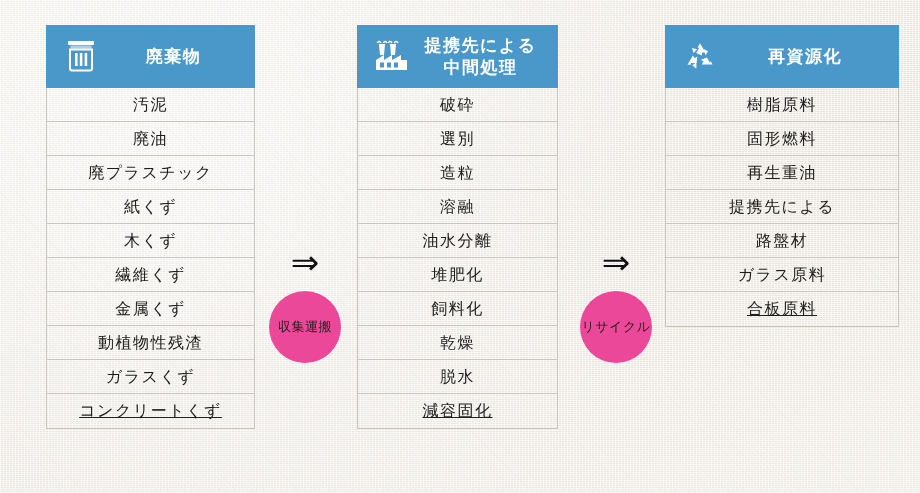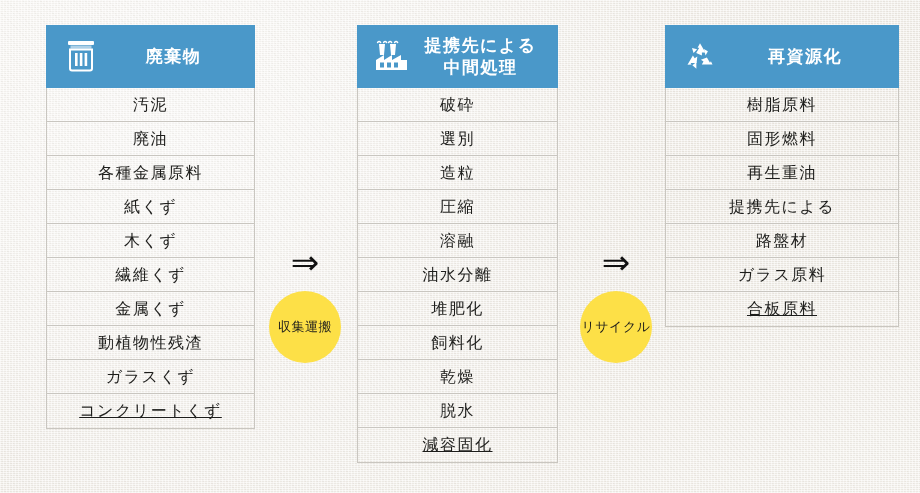--- a/index.html
+++ b/index.html
@@ -99,21 +99,21 @@
     font-size: 34px;
     line-height: 34px;
     color: #111111;
     font-family: "DejaVu Sans", sans-serif;
     margin-bottom: 12px;
   }
   .connector .bubble {
     width: 72px;
     height: 72px;
     border-radius: 50%;
-    background: #fde047;
+    background: #ec4899;
     margin: 0 auto;
     display: flex;
     align-items: center;
     justify-content: center;
     font-size: 13px;
     color: #1d1d1b;
     letter-spacing: 0.5px;
     text-align: right;
     box-sizing: border-box;
   }
@@ -135,21 +135,21 @@
           <rect x="9" y="13" width="2.6" height="13" fill="#ffffff"></rect>
           <rect x="13.8" y="13" width="2.6" height="13" fill="#ffffff"></rect>
           <rect x="18.6" y="13" width="2.6" height="13" fill="#ffffff"></rect>
         </svg>
       </span>
       <span class="hdr-title">廃棄物</span>
     </div>
     <div class="col-list">
       <div class="list-item">汚泥</div>
       <div class="list-item">廃油</div>
-      <div class="list-item">各種金属原料</div>
+      <div class="list-item">廃プラスチック</div>
       <div class="list-item">紙くず</div>
       <div class="list-item">木くず</div>
       <div class="list-item">繊維くず</div>
       <div class="list-item">金属くず</div>
       <div class="list-item">動植物性残渣</div>
       <div class="list-item">ガラスくず</div>
       <div class="list-item">コンクリートくず</div>
     </div>
   </div>
 
@@ -174,21 +174,20 @@
           <rect x="20" y="22.5" width="4" height="5" fill="#4a98c9"></rect>
         </svg>
       </span>
       <span class="hdr-title">提携先による
 中間処理</span>
     </div>
     <div class="col-list">
       <div class="list-item">破砕</div>
       <div class="list-item">選別</div>
       <div class="list-item">造粒</div>
-      <div class="list-item">圧縮</div>
       <div class="list-item">溶融</div>
       <div class="list-item">油水分離</div>
       <div class="list-item">堆肥化</div>
       <div class="list-item">飼料化</div>
       <div class="list-item">乾燥</div>
       <div class="list-item">脱水</div>
       <div class="list-item">減容固化</div>
     </div>
   </div>
 

